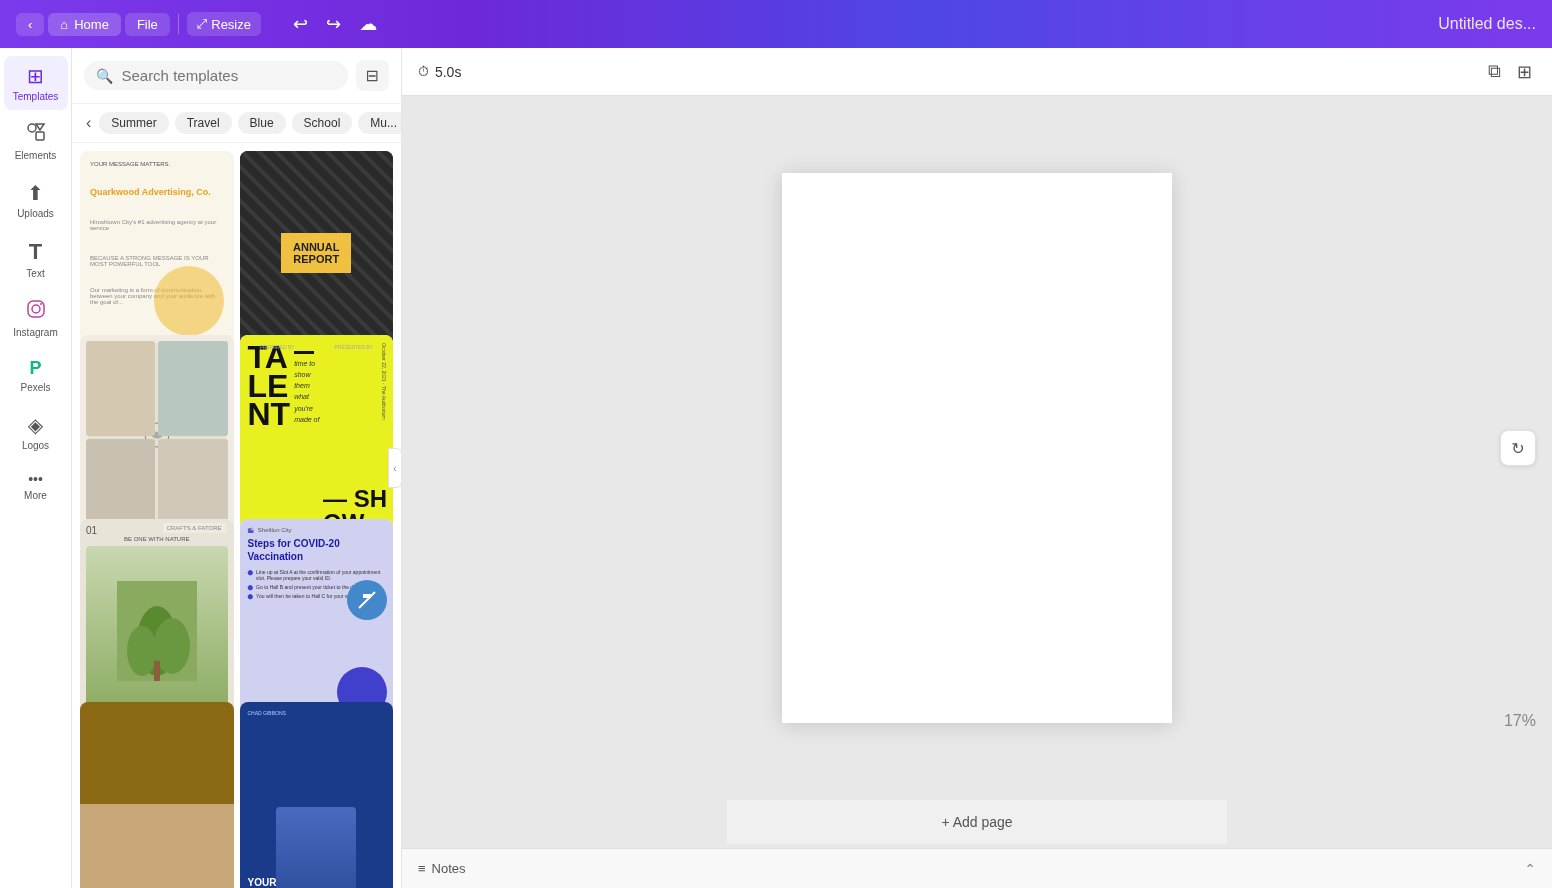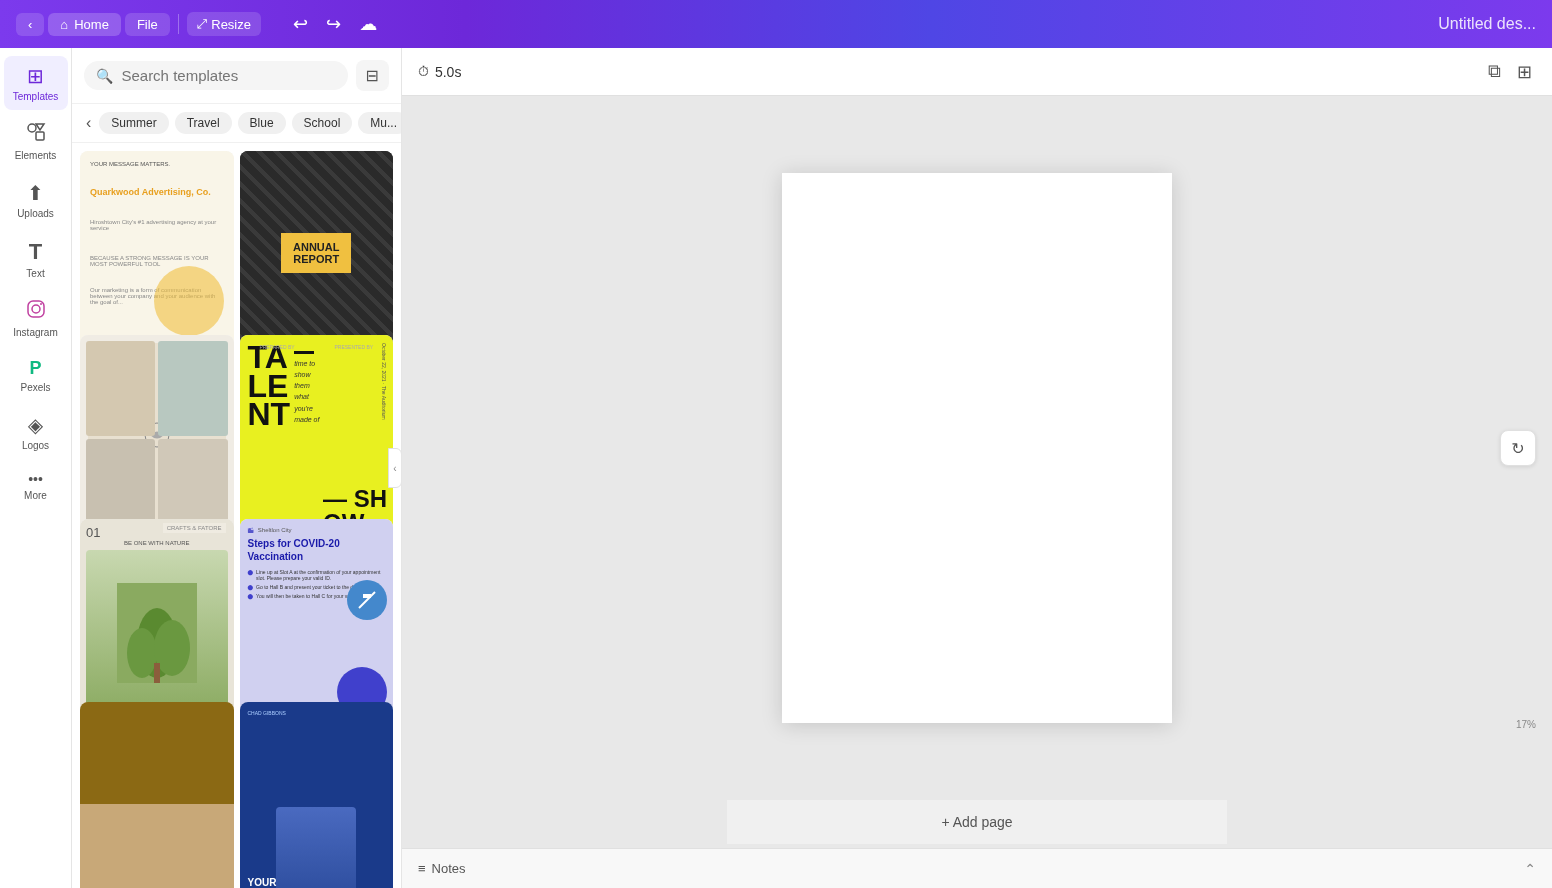--- a/index.html
+++ b/index.html
@@ -221,21 +221,21 @@
     }
     .tmpl-4 .big-text { font-size: 28px; font-weight: 900; color: #111; line-height: 0.9; }
     .tmpl-4 .italic-text { font-size: 7px; font-style: italic; color: #333; line-height: 1.4; }
 
     .tmpl-5 {
       background: #e8e0d0;
       display: flex; flex-direction: column;
       align-items: center;
       padding: 6px;
     }
-    .tmpl-5 .num { font-size: 13px; color: #555; align-self: flex-start; }
+    .tmpl-5 .num { font-size: 10px; color: #555; align-self: flex-start; }
     .tmpl-5 .plant-area {
       flex: 1;
       width: 100%;
       background: linear-gradient(to bottom, #c8d8b0, #8aaa60);
       border-radius: 4px;
       display: flex; align-items: center; justify-content: center;
       overflow: hidden;
     }
 
     .tmpl-6 {
@@ -330,21 +330,21 @@
       font-size: 14px;
       color: #555;
       cursor: pointer;
       text-align: center;
     }
 
     .page-number {
       position: absolute;
       right: 16px;
       bottom: 60px;
-      font-size: 10px;
+      font-size: 16px;
       color: #888;
     }
 
     
     .notes-bar {
       height: 40px;
       background: #f8f8f8;
       border-top: 1px solid #e0e0e0;
       display: flex;
       align-items: center;

